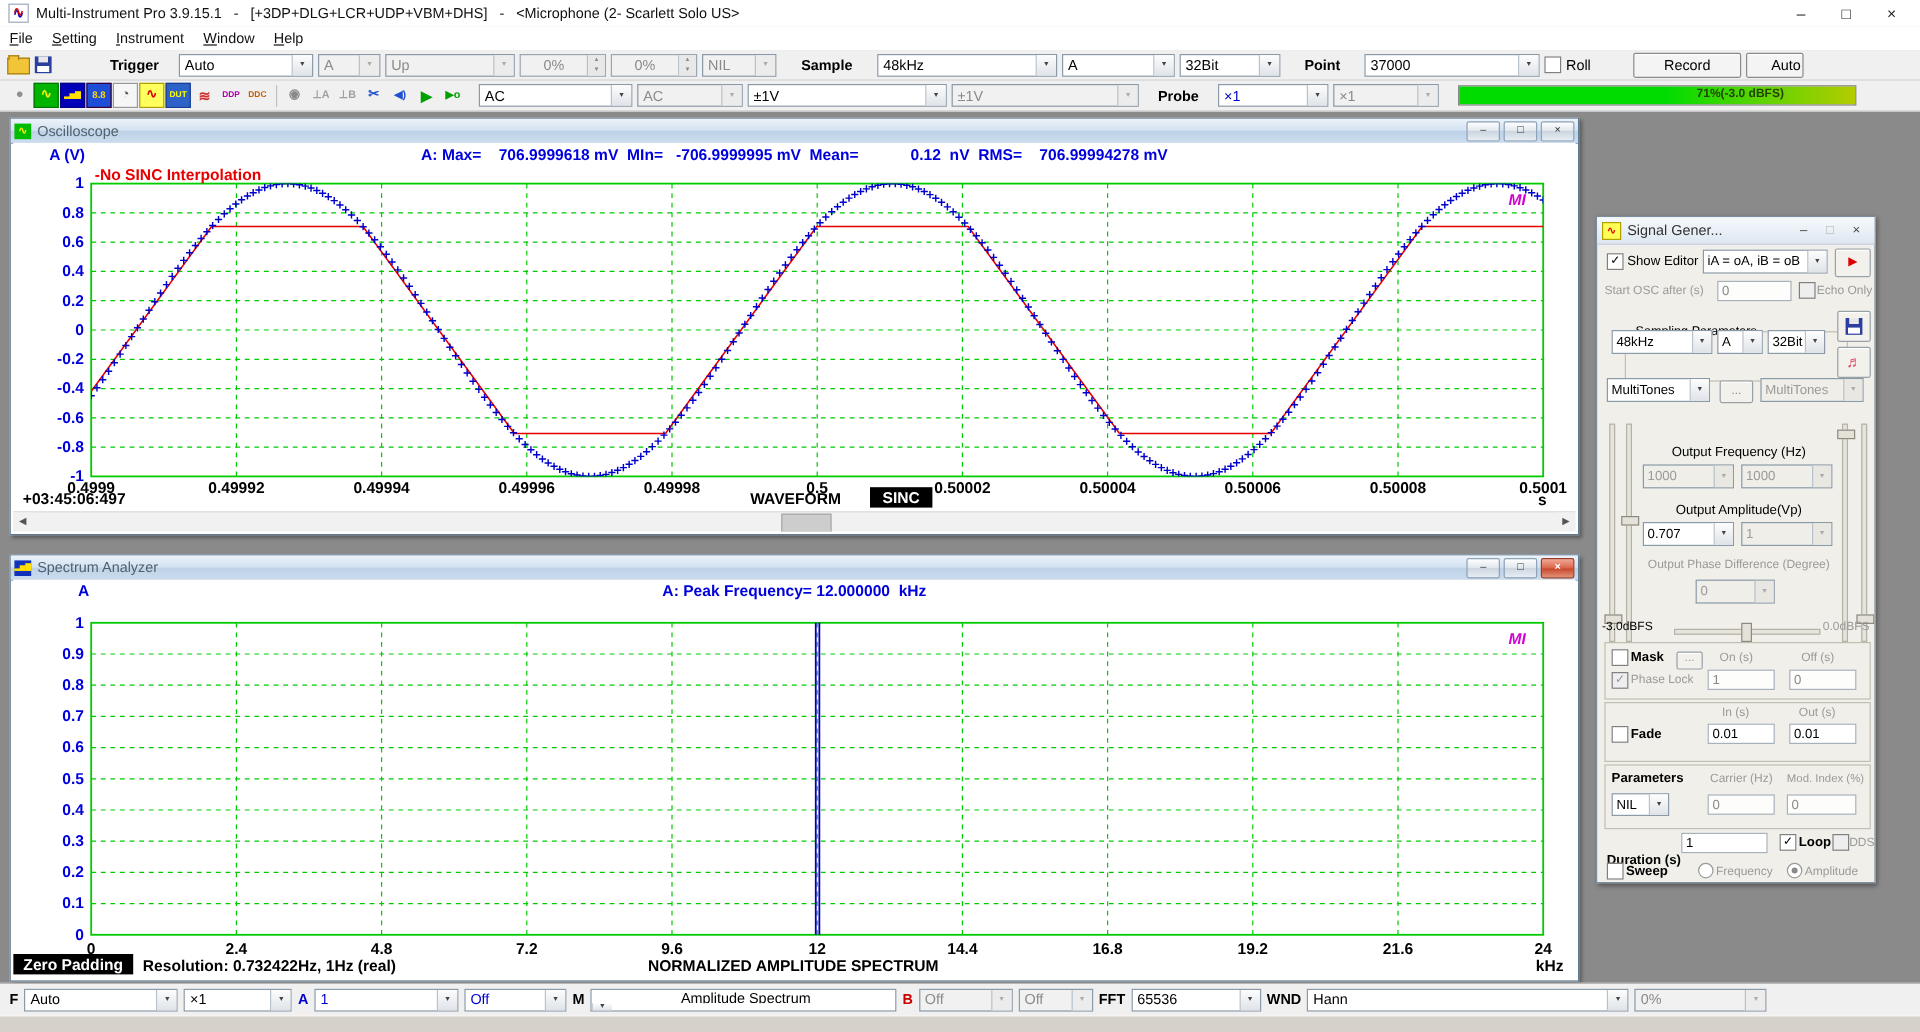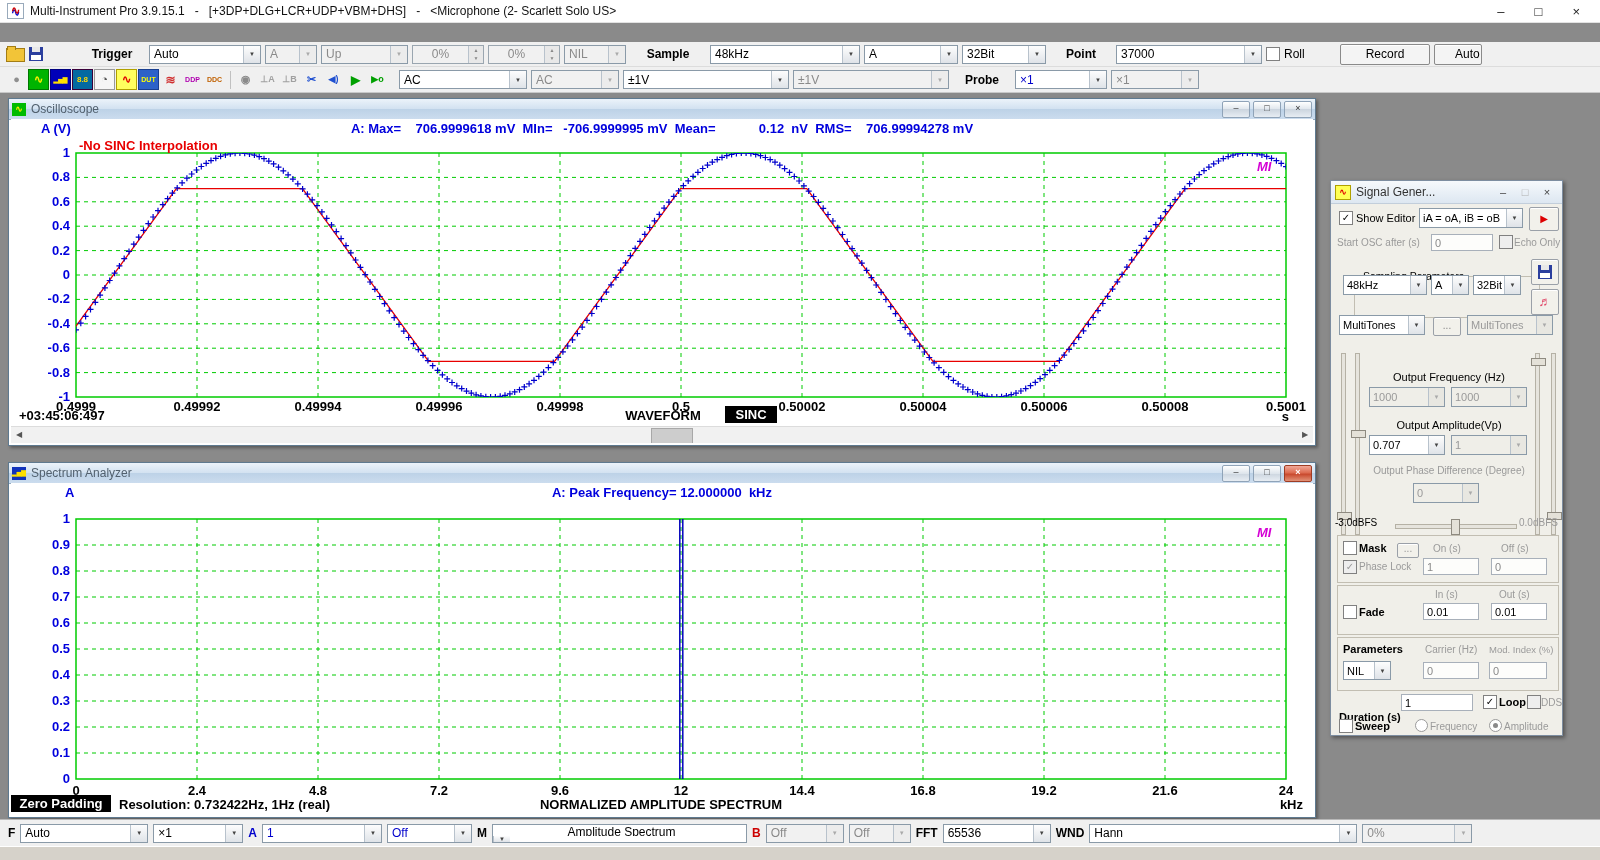--- a/index.html
+++ b/index.html
@@ -126,35 +126,42 @@
   <div id="titlebar">
     <div id="app-icon">∿</div>
     <span id="title-text">Multi-Instrument Pro 3.9.15.1   -   [+3DP+DLG+LCR+UDP+VBM+DHS]   -   &lt;Microphone (2- Scarlett Solo US&gt;</span>
     <div id="win-controls">
       <span>–</span>
       <span>□</span>
       <span>×</span>
     </div>
   </div>
 
+  <div id="menubar">
+      <span class="menu-item"><u>F</u>ile</span>
+      <span class="menu-item"><u>S</u>etting</span>
+      <span class="menu-item"><u>I</u>nstrument</span>
+      <span class="menu-item"><u>W</u>indow</span>
+      <span class="menu-item"><u>H</u>elp</span>
+    </div>
 
   <div id="toolbar1" class="tstrip">
       <div class="icon-folder"></div>
       <div class="icon-floppy"></div>
       <div class="tgap" style="width: 28px;"></div>
       <div class="tlabel b c" style="width: 66px;">Trigger</div>
       <div class="dd" style="width: 112px;">
         <span class="dd-text">Auto</span>
         <span class="dd-arrow">▼</span>
       </div>
       <div class="dd dis" style="width: 52px;">
         <span class="dd-text">A</span>
         <span class="dd-arrow">▼</span>
       </div>
-      <div class="dd dis" style="width: 87px;">
+      <div class="dd dis" style="width: 108px;">
         <span class="dd-text">Up</span>
         <span class="dd-arrow">▼</span>
       </div>
       <div class="spin" style="width: 72px;">
         <span class="sp-text">0%</span>
         <span class="sp-arrows">
           <span>▲</span>
           <span>▼</span>
         </span>
       </div>
@@ -198,21 +205,21 @@
   <div id="toolbar2" class="tstrip">
       <div class="tbicon">
         <span style="color: rgb(143, 143, 143); font-size: 11px;">●</span>
       </div>
       <div class="tbicon" style="background: rgb(0, 180, 0); border-color: rgb(0, 119, 0);">
         <span style="color: rgb(255, 238, 0); font-size: 11px;">∿</span>
       </div>
       <div class="tbicon" style="background: rgb(0, 0, 184); border-color: rgb(0, 0, 128);">
         <span style="color: rgb(255, 224, 0); font-size: 6px;">▂▅▇</span>
       </div>
-      <div class="tbicon" style="background: #0369a1; border-color: rgb(58, 0, 58);">
+      <div class="tbicon" style="background: #1d4ed8; border-color: rgb(58, 0, 58);">
         <span style="color: rgb(255, 215, 0); font-size: 8px;">8.8</span>
       </div>
       <div class="tbicon" style="background: rgb(246, 246, 246); border-color: rgb(153, 153, 153);">
         <span style="color: rgb(85, 85, 85); font-size: 11px;">◔</span>
       </div>
       <div class="tbicon" style="background: rgb(255, 255, 94); border-color: rgb(176, 160, 0);">
         <span style="color: rgb(224, 0, 0); font-size: 11px;">∿</span>
       </div>
       <div class="tbicon" style="background: rgb(45, 98, 200); border-color: rgb(26, 63, 144);">
         <span style="color: rgb(255, 255, 0); font-size: 7px;">DUT</span>
@@ -268,20 +275,23 @@
       <div class="tlabel b c" style="width: 58px;">Probe</div>
       <div class="dd" style="width: 92px;">
         <span class="dd-text" style="color: rgb(0, 0, 204);">×1</span>
         <span class="dd-arrow">▼</span>
       </div>
       <div class="dd dis" style="width: 88px;">
         <span class="dd-text">×1</span>
         <span class="dd-arrow">▼</span>
       </div>
       <div class="tgap" style="width: 8px;"></div>
+      <div class="meter" style="width: 330px;">
+        <span>71%(-3.0 dBFS)</span>
+      </div>
     </div>
 
   <div class="mdi-window" id="scope-win" style="left:8px;top:98px;width:1308px;height:348px;">
     <div class="win-titlebar">
       <div class="win-icon" style="background:#00bb00;color:#ffee00;">∿</div>
       <span class="win-title">Oscilloscope</span>
       <div class="win-btn">–</div>
       <div class="win-btn">□</div>
       <div class="win-btn">×</div>
     </div>

